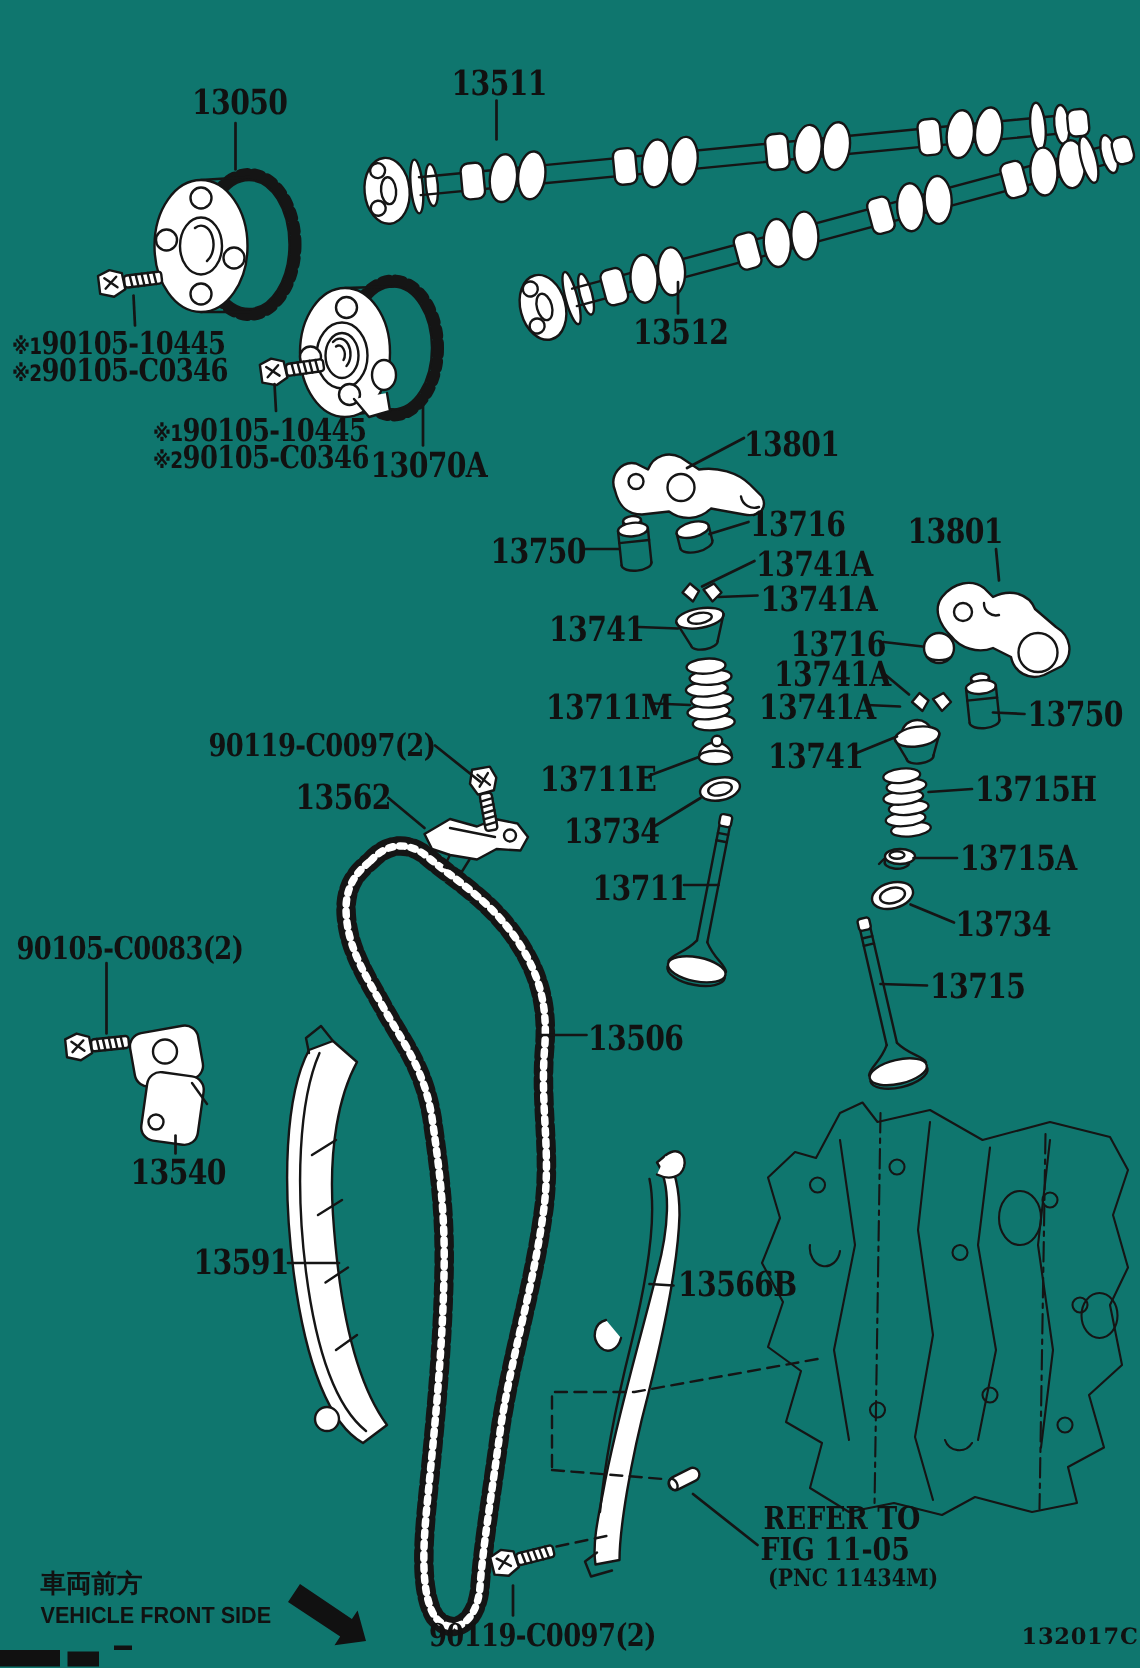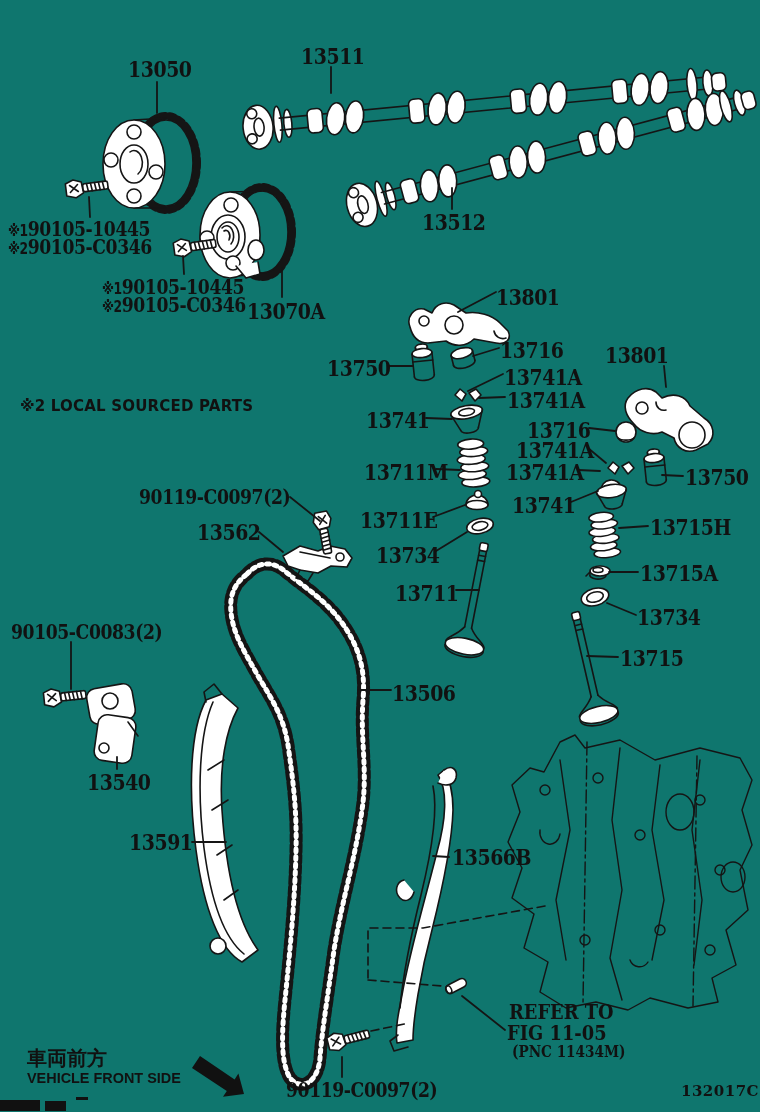--- a/index.html
+++ b/index.html
@@ -13,21 +13,21 @@
   .callout{position:absolute;font-family:"DejaVu Serif",serif;font-weight:700;font-size:21px;
       line-height:1;color:#111;white-space:nowrap;transform:scaleX(.82);transform-origin:left top;
       letter-spacing:-.5px;}
   .callout .star{font-family:"DejaVu Sans",sans-serif;font-size:15px;font-weight:700;}
   .note{position:absolute;font-family:"DejaVu Sans",sans-serif;font-weight:700;font-size:15px;
       line-height:1;color:#111;white-space:nowrap;letter-spacing:.2px;}
   .ref1{position:absolute;font-family:"DejaVu Serif",serif;font-weight:700;font-size:21px;
       line-height:1;color:#111;white-space:nowrap;transform:scaleX(.85);transform-origin:left top;}
   .ref2{position:absolute;font-family:"DejaVu Serif",serif;font-weight:700;font-size:16px;
       line-height:1;color:#111;white-space:nowrap;transform:scaleX(.85);transform-origin:left top;}
-  .front-jp{position:absolute;font-family:"DejaVu Sans",sans-serif;font-weight:700;font-size:20px;
+  .front-jp{position:absolute;font-family:"DejaVu Sans",sans-serif;font-weight:700;font-size:17px;
       line-height:1;color:#111;white-space:nowrap;}
   .front-en{position:absolute;font-family:"Liberation Sans",sans-serif;font-weight:700;font-size:15.5px;
       line-height:1;color:#111;white-space:nowrap;transform:scaleX(.93);transform-origin:left top;}
   .figcode{position:absolute;font-family:"DejaVu Serif",serif;font-weight:700;font-size:15px;
       line-height:1;color:#111;white-space:nowrap;letter-spacing:.5px;}
 </style>
 </head>
 <body>
 
 <div id="stage">
@@ -359,21 +359,20 @@
   <div class="pn" style="left:128px;top:57px">13050</div>
   <div class="pn" style="left:301px;top:44px">13511</div>
   <div class="pn" style="left:422px;top:210px">13512</div>
 
   <div class="callout" style="left:8px;top:218px"><span class="star">※1</span><span>90105-10445</span></div>
   <div class="callout" style="left:8px;top:236px"><span class="star">※2</span><span>90105-C0346</span></div>
   <div class="callout" style="left:102px;top:276px"><span class="star">※1</span><span>90105-10445</span></div>
   <div class="callout" style="left:102px;top:294px"><span class="star">※2</span><span>90105-C0346</span></div>
   <div class="pn" style="left:247px;top:299px">13070A</div>
 
-  <div class="note" style="left:20px;top:399px">※2 LOCAL SOURCED PARTS</div>
 
   <div class="pn" style="left:496px;top:285px">13801</div>
   <div class="pn" style="left:327px;top:356px">13750</div>
   <div class="pn" style="left:500px;top:338px">13716</div>
   <div class="pn" style="left:504px;top:365px">13741A</div>
   <div class="pn" style="left:507px;top:388px">13741A</div>
   <div class="pn" style="left:605px;top:343px">13801</div>
   <div class="pn" style="left:366px;top:408px">13741</div>
   <div class="pn" style="left:527px;top:418px">13716</div>
   <div class="pn" style="left:516px;top:438px">13741A</div>

